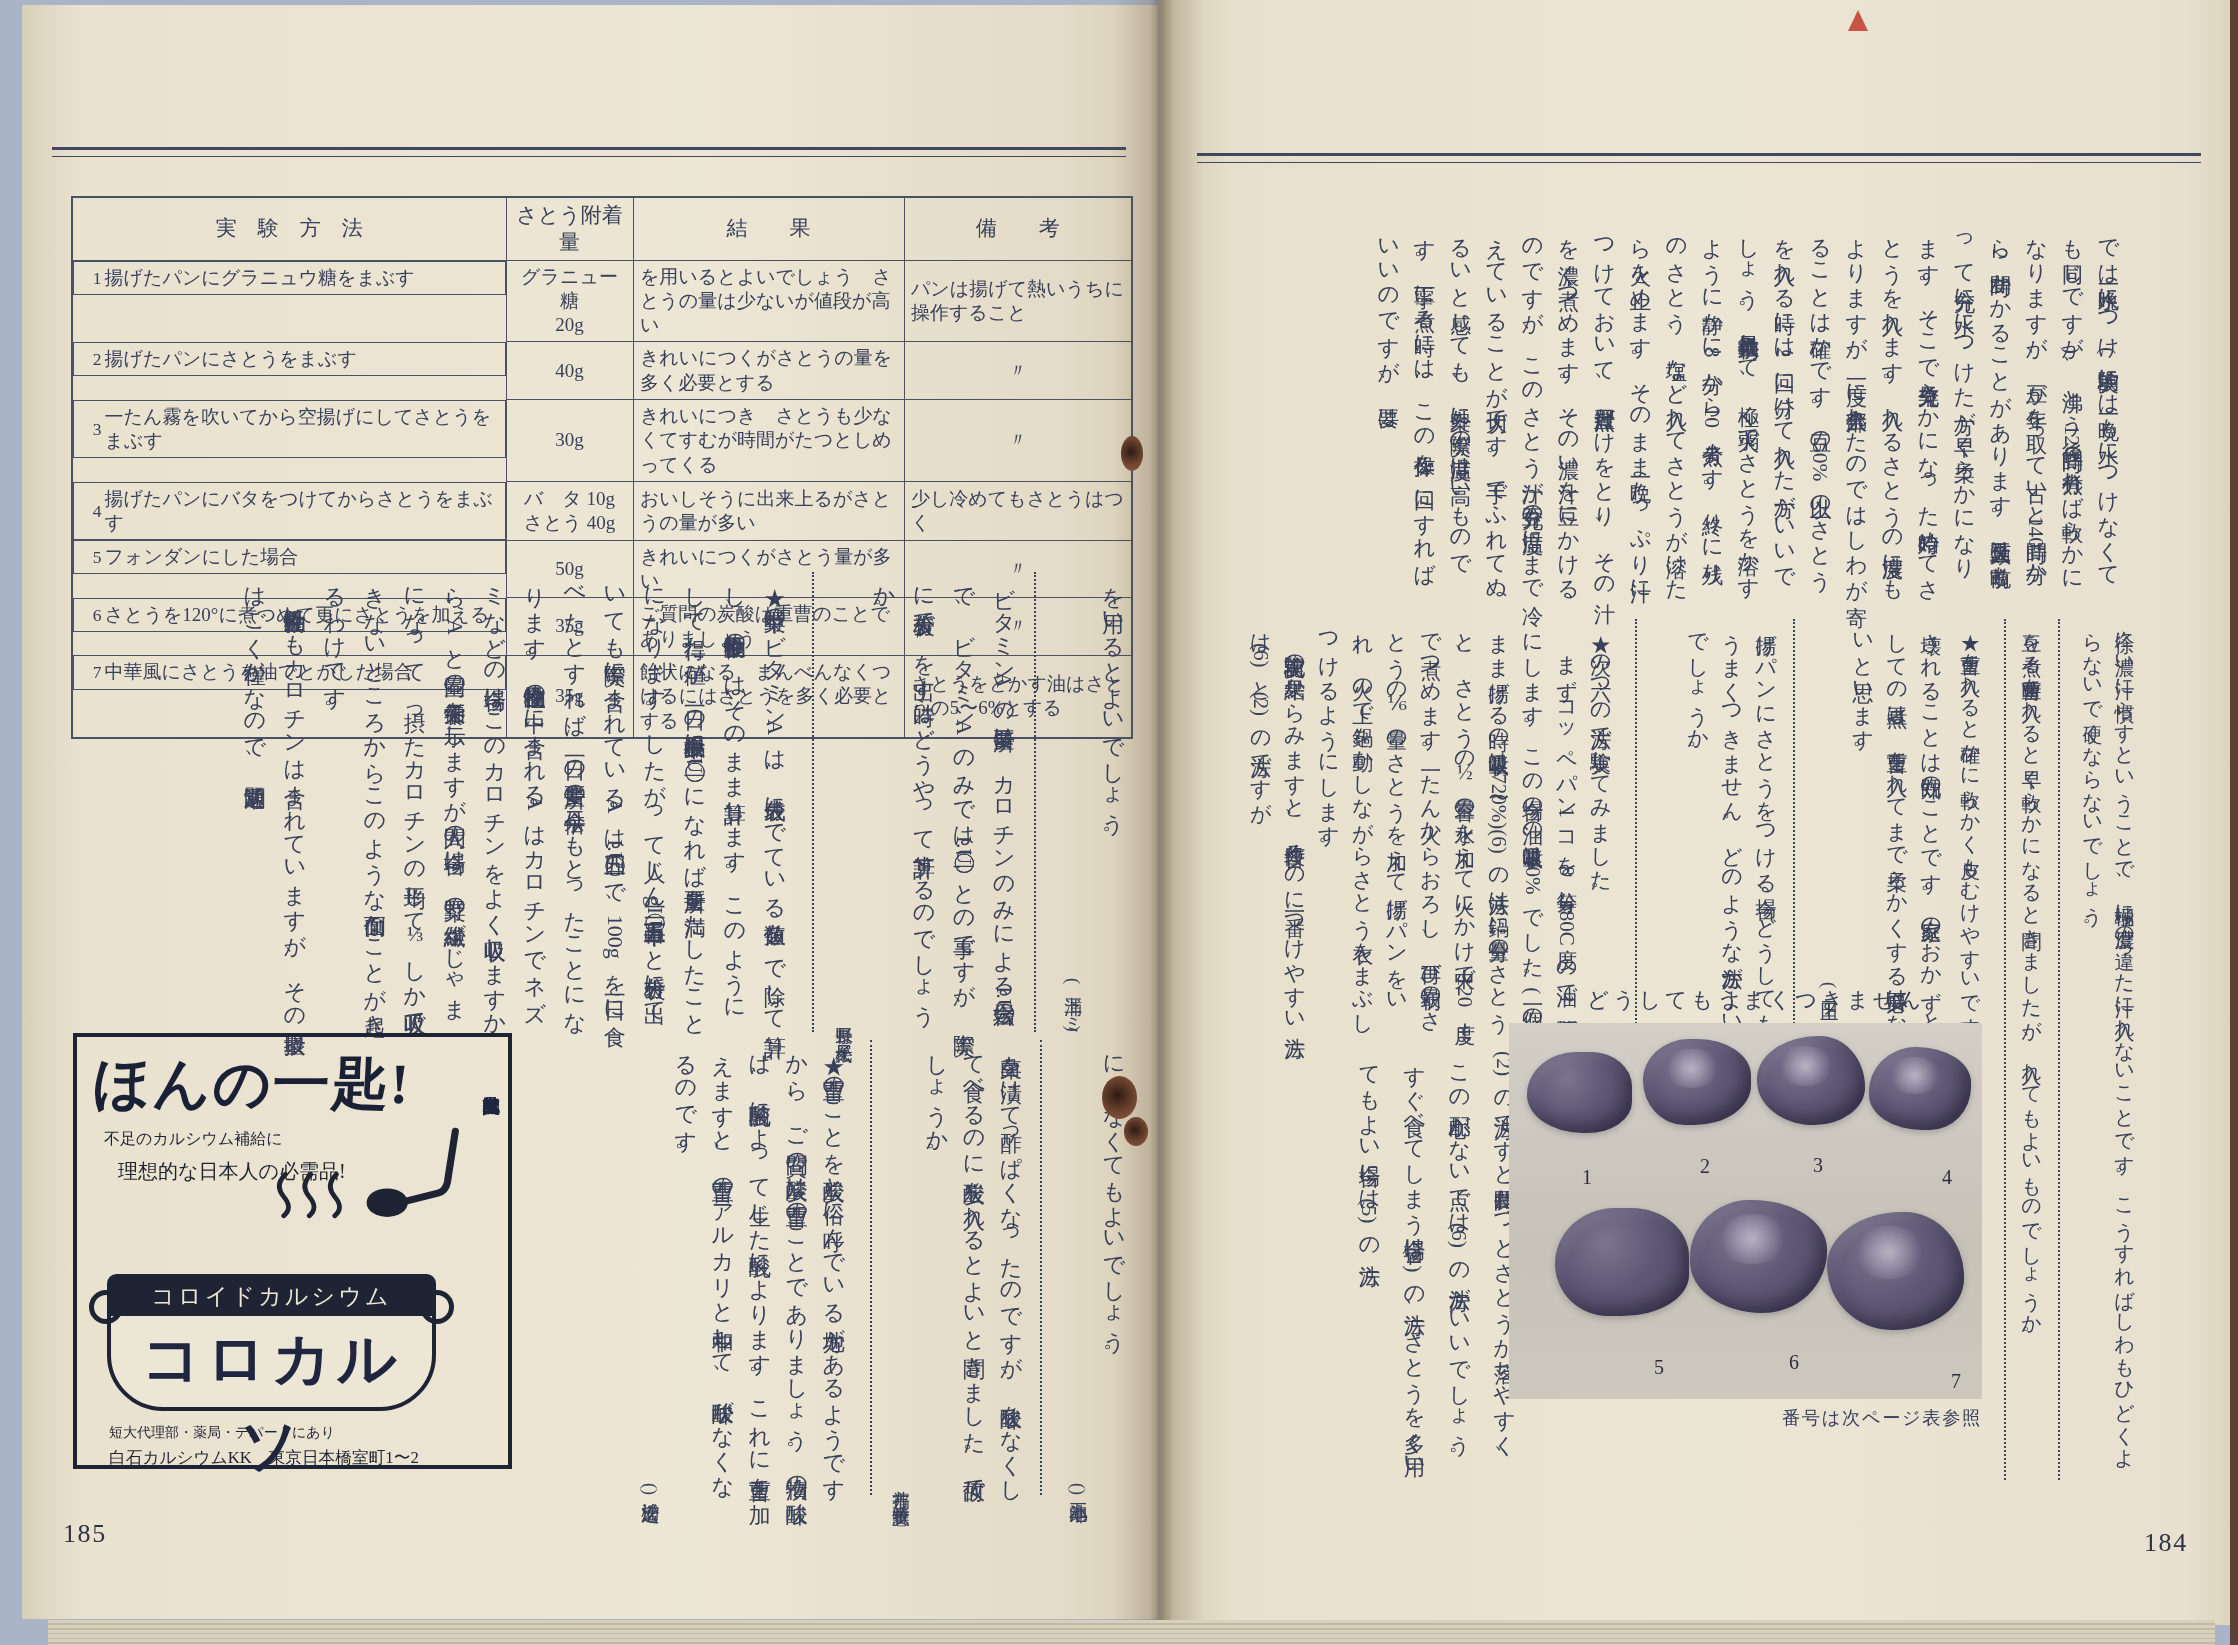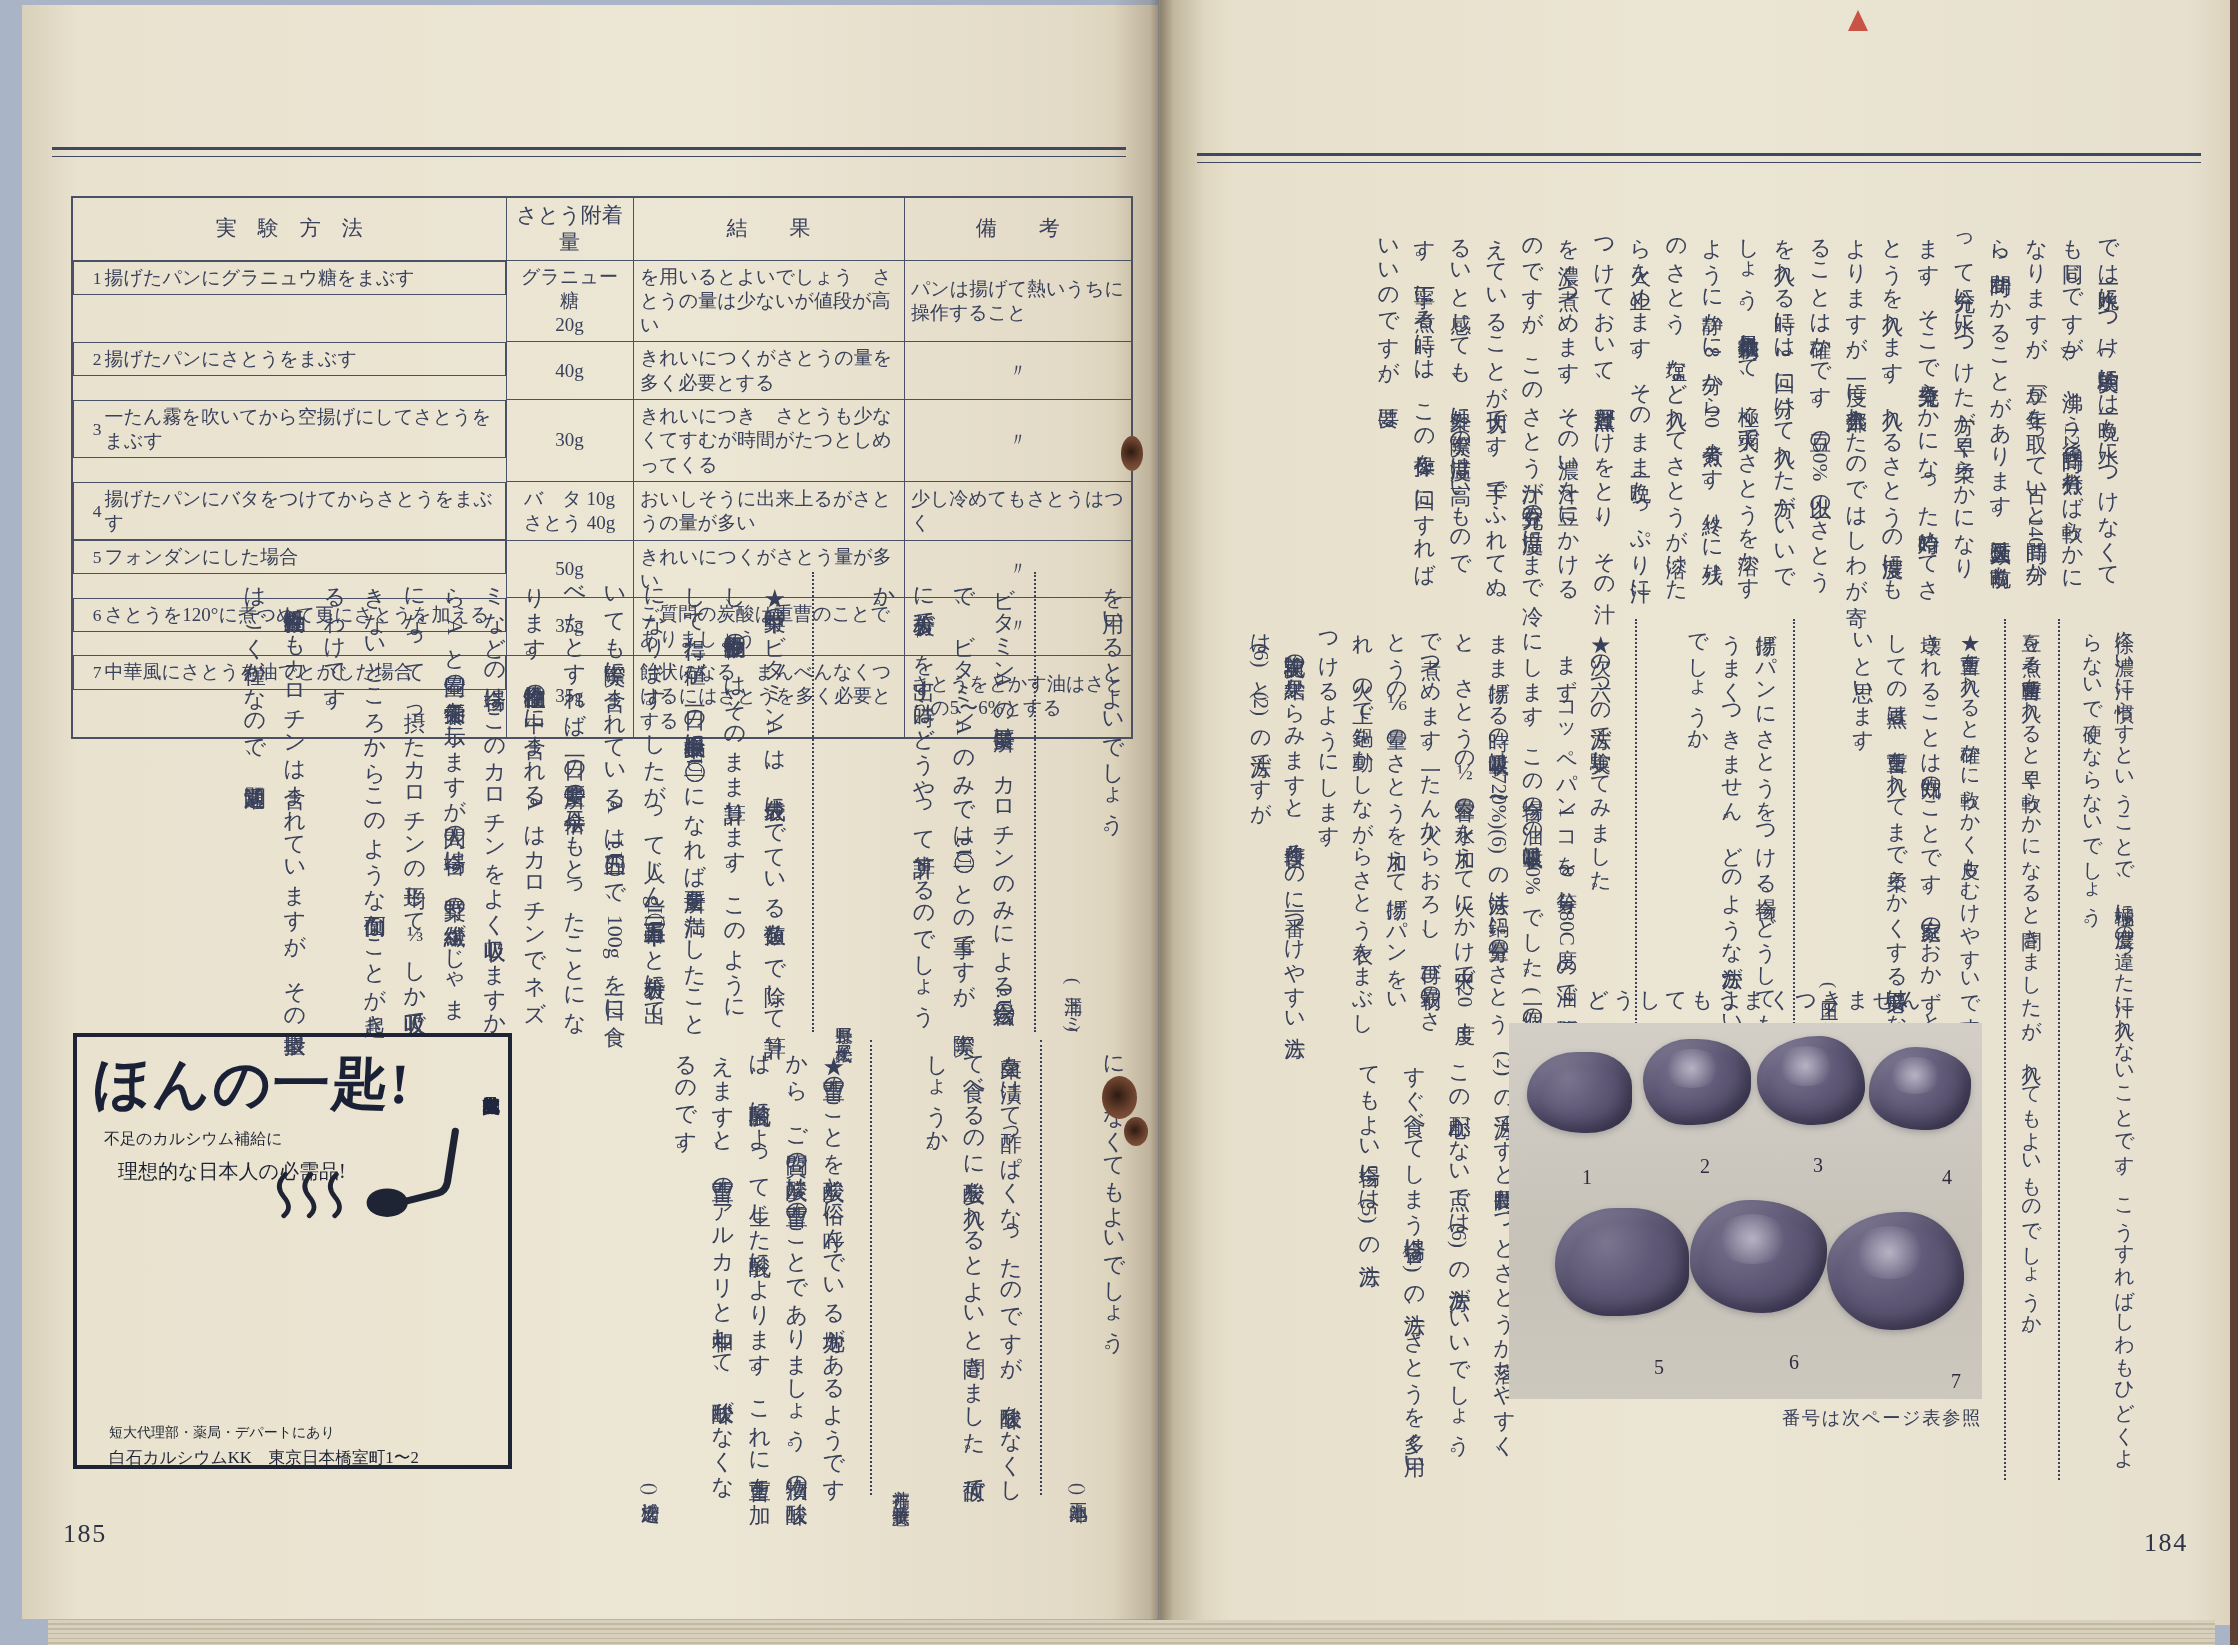--- a/index.html
+++ b/index.html
@@ -229,20 +229,24 @@
         <svg width="88" height="51" viewBox="0 0 110 64">
           <path d="M12 60 q12-10 0-24 q-12-14 2-28" fill="none" stroke="#1e2433" stroke-width="6" stroke-linecap="round"></path>
           <path d="M44 60 q12-10 0-24 q-12-14 2-28" fill="none" stroke="#1e2433" stroke-width="6" stroke-linecap="round"></path>
           <path d="M76 60 q12-10 0-24 q-12-14 2-28" fill="none" stroke="#1e2433" stroke-width="6" stroke-linecap="round"></path>
         </svg>
         <svg width="103" height="96" viewBox="0 0 130 120">
           <path d="M28 104 l64-16 q10-3 12-14 l10-64" fill="none" stroke="#1e2433" stroke-width="9" stroke-linecap="round"></path>
           <ellipse cx="28" cy="100" rx="26" ry="18" fill="#1e2433"></ellipse>
         </svg>
       </div>
+      <div id="pot">
+        <div id="pot-band">コロイドカルシウム</div>
+        <div id="pot-brand">コロカルソ</div>
+      </div>
       <div id="ad-dealer">短大代理部・薬局・デパートにあり</div>
       <div id="ad-company">白石カルシウムKK　東京日本橋室町1〜2</div>
       <div id="ad-side">誌名記入御申越次第見本文献呈</div>
     </div>
 
     <div class="pagenum" id="pn-left">185</div>
   </div>
 
   <div class="page" id="page-right">
     <div class="rule" id="rule-right"></div>

